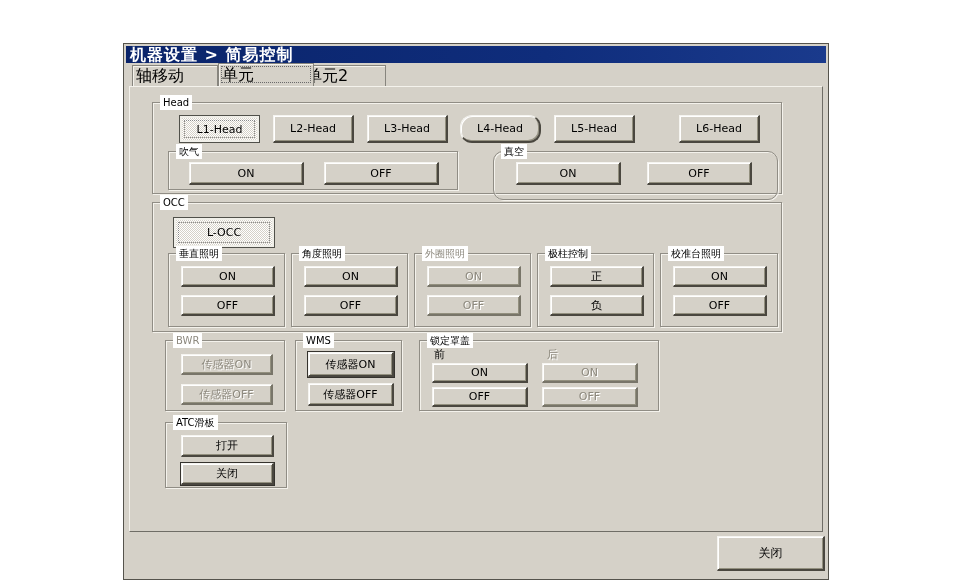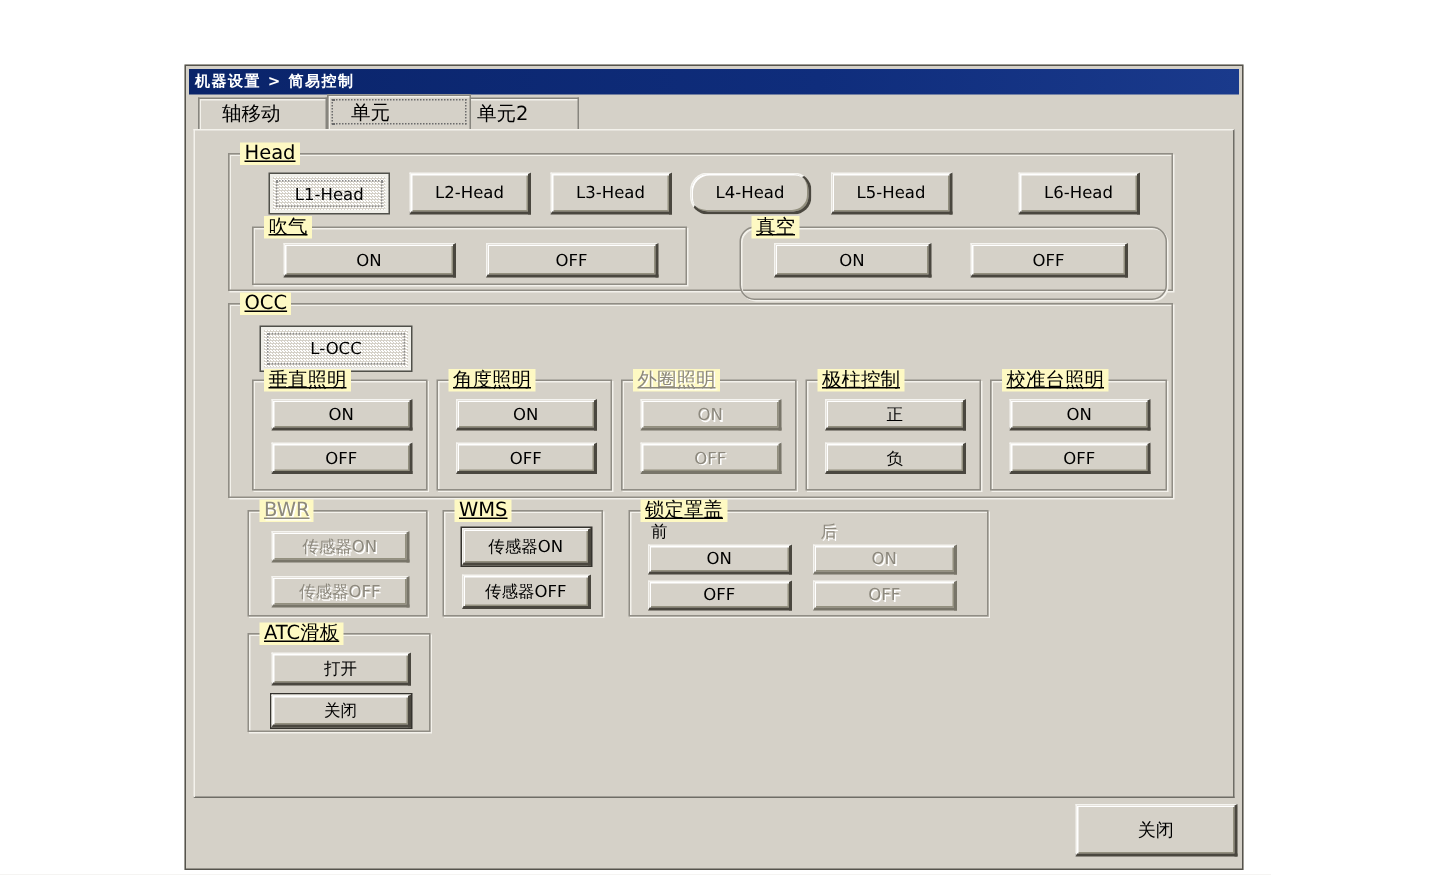--- a/index.html
+++ b/index.html
@@ -2,38 +2,38 @@
 <html><head>
 <meta charset="utf-8">
 <style>
   * { margin:0; padding:0; box-sizing:border-box; }
   html,body { width:970px; height:583px; background:#ffffff; overflow:hidden;
               font-family:"DejaVu Sans", sans-serif; }
   .dialog { position:absolute; left:123px; top:43px; width:706px; height:537px;
             background:#d5d1c8; border:1px solid #55534c; }
   .titlebar { position:absolute; left:2px; top:2px; right:2px; height:17px;
               background:linear-gradient(90deg,#0a246a 0%,#0f2d7c 60%,#1a3a8c 100%);
-              color:#fff; font-size:10px; font-weight:bold; line-height:17px;
+              color:#fff; font-size:16px; font-weight:bold; line-height:17px;
               padding-left:4px; letter-spacing:1px; }
   
   .tab { position:absolute; top:21px; height:21px; background:#d5d1c8;
          border:1px solid #87857e; border-bottom:none;
          box-shadow:inset 1px 1px 0 #f4f2ec;
-         font-size:13px; display:flex; align-items:center; padding-left:15px; z-index:2; }
+         font-size:16px; display:flex; align-items:center; padding-left:3px; z-index:2; }
   .tab.active { top:19px; height:23px; z-index:4;
                 outline:1px dotted #6b6b6b; outline-offset:-4px; }
   
   .tabpage { position:absolute; left:5px; top:42px; width:694px; height:446px;
              background:#d5d1c8; z-index:3;
              border:1px solid; border-color:#f4f2ec #6f6d66 #6f6d66 #f4f2ec; }
   
   .gbox { position:absolute; border:1px solid #908d85;
           box-shadow:inset 1px 1px 0 #f4f2ec, 1px 1px 0 #f4f2ec; }
-  .legend { position:absolute; top:-8px; left:7px; background:#fef9c3;
-            padding:0 3px; font-size:13px; line-height:15px; white-space:nowrap;text-decoration:underline; }
+  .legend { position:absolute; top:-8px; left:7px; background:#ffffff;
+            padding:0 3px; font-size:10px; line-height:15px; white-space:nowrap; }
   .gray-text { color:#8d897e; text-shadow:1px 1px 0 #fff; }
   
   .btn { position:absolute; background:#d5d1c8;
          border-top:1px solid #f5f4f0; border-left:1px solid #f5f4f0;
          border-right:2px solid #4a473f; border-bottom:2px solid #4a473f;
          box-shadow:inset 1px 1px 0 #fff, inset -1px -1px 0 #93907f;
          display:flex; align-items:center; justify-content:center;
          font-size:11px; color:#000; cursor:pointer; white-space:nowrap; }
   .btn.checked { border:1px solid #50504a;
          box-shadow:inset 0 0 0 2px #f0efe9;

